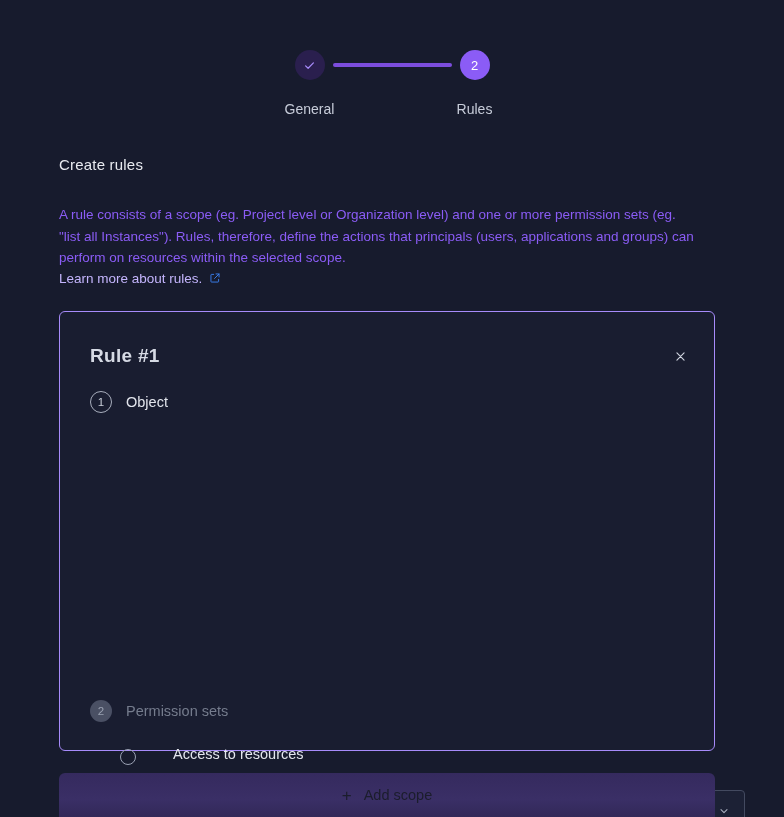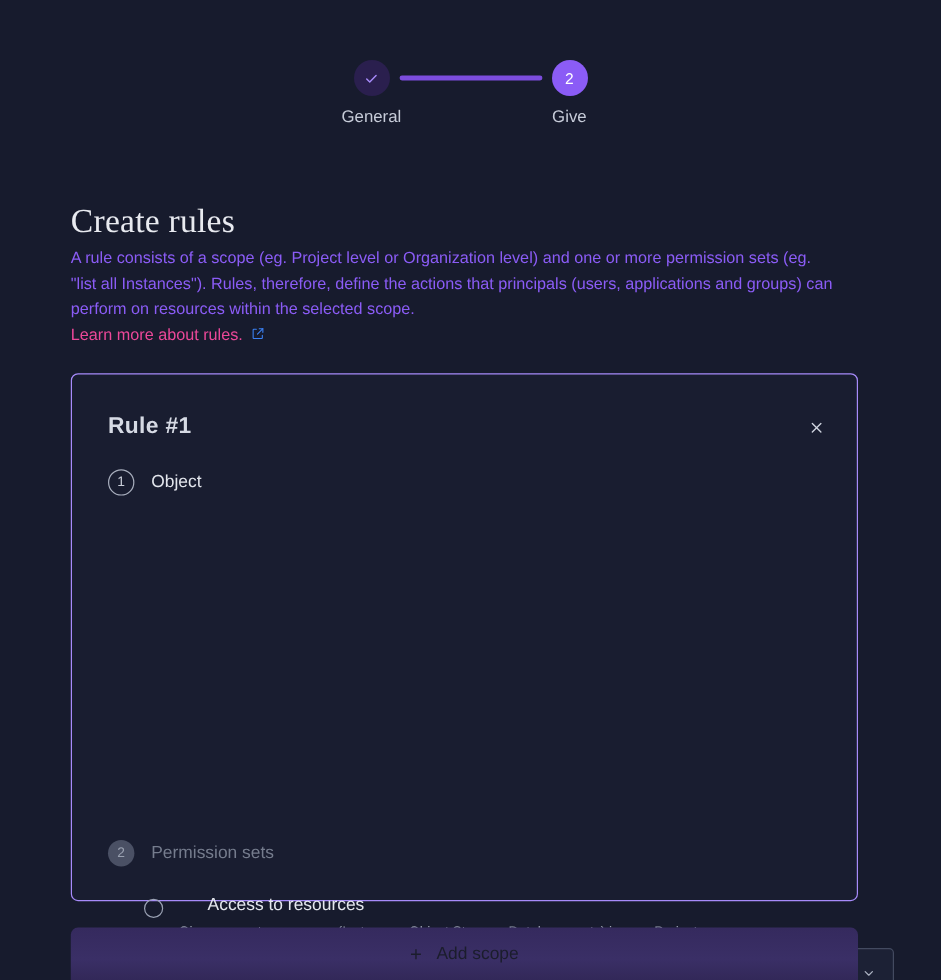--- a/index.html
+++ b/index.html
@@ -56,66 +56,65 @@
     background: #2a1f4e;
     color: #a78bfa;
   }
   .step-circle.done svg { display: block; }
   .step-circle.current {
     background: #8b5cf6;
     color: #ffffff;
     font-weight: 400;
   }
   .step-label {
-    margin-top: 9px;
+    margin-top: 21px;
     font-size: 14px;
     color: #c7ccd9;
     white-space: nowrap;
   }
   .step-line {
     position: absolute;
     top: 13px;
     left: 63px;
     right: 63px;
     height: 4px;
     border-radius: 2px;
     background: #7c4ddd;
     z-index: 1;
   }
 
   
   .content { position: absolute; top: 0; left: 0; width: 784px; }
 
   .page-title {
     position: absolute;
-    top: 169px;
-    left: 59px;
-    font-size: 28px;
+    top: 156px;
+    left: 59px;
+    font-size: 15px;
     font-weight: 400;
     color: #e8eaf0;
     letter-spacing: 0.2px;
-    font-family: Liberation Serif, serif;
   }
 
   .page-desc {
     position: absolute;
     top: 204px;
     left: 59px;
     width: 640px;
     font-size: 13.5px;
     line-height: 21.5px;
     color: #8b5cf6;
   }
 
   .learn-more {
     position: absolute;
     top: 271px;
     left: 59px;
     font-size: 13.5px;
-    color: #ec4899;
+    color: #c4b5fd;
     text-decoration: none;
     display: flex;
     align-items: center;
     gap: 7px;
   }
   .learn-more .ext { display: block; margin-top: -2px; }
 
   
   .rule-card {
     position: absolute;
@@ -277,21 +276,21 @@
         <div class="step-circle done">
           <svg width="13" height="13" viewBox="0 0 16 16" fill="none">
             <path d="M3.2 8.4L6.3 11.4L12.8 4.8" stroke="#a78bfa" stroke-width="1.5" stroke-linecap="round" stroke-linejoin="round"></path>
           </svg>
         </div>
         <div class="step-label">General</div>
       </div>
 
       <div class="step">
         <div class="step-circle current">2</div>
-        <div class="step-label">Give</div>
+        <div class="step-label">Rules</div>
       </div>
     </div>
   </div>
 
   <div class="content">
     <h1 class="page-title">Create rules</h1>
     <p class="page-desc">A rule consists of a scope (eg. Project level or Organization level) and one or more permission sets (eg. "list all Instances"). Rules, therefore, define the actions that principals (users, applications and groups) can perform on resources within the selected scope.</p>
     <a class="learn-more" href="#">
       <span>Learn more about rules.</span>
       <svg class="ext" width="12" height="12" viewBox="0 0 16 16" fill="none">

